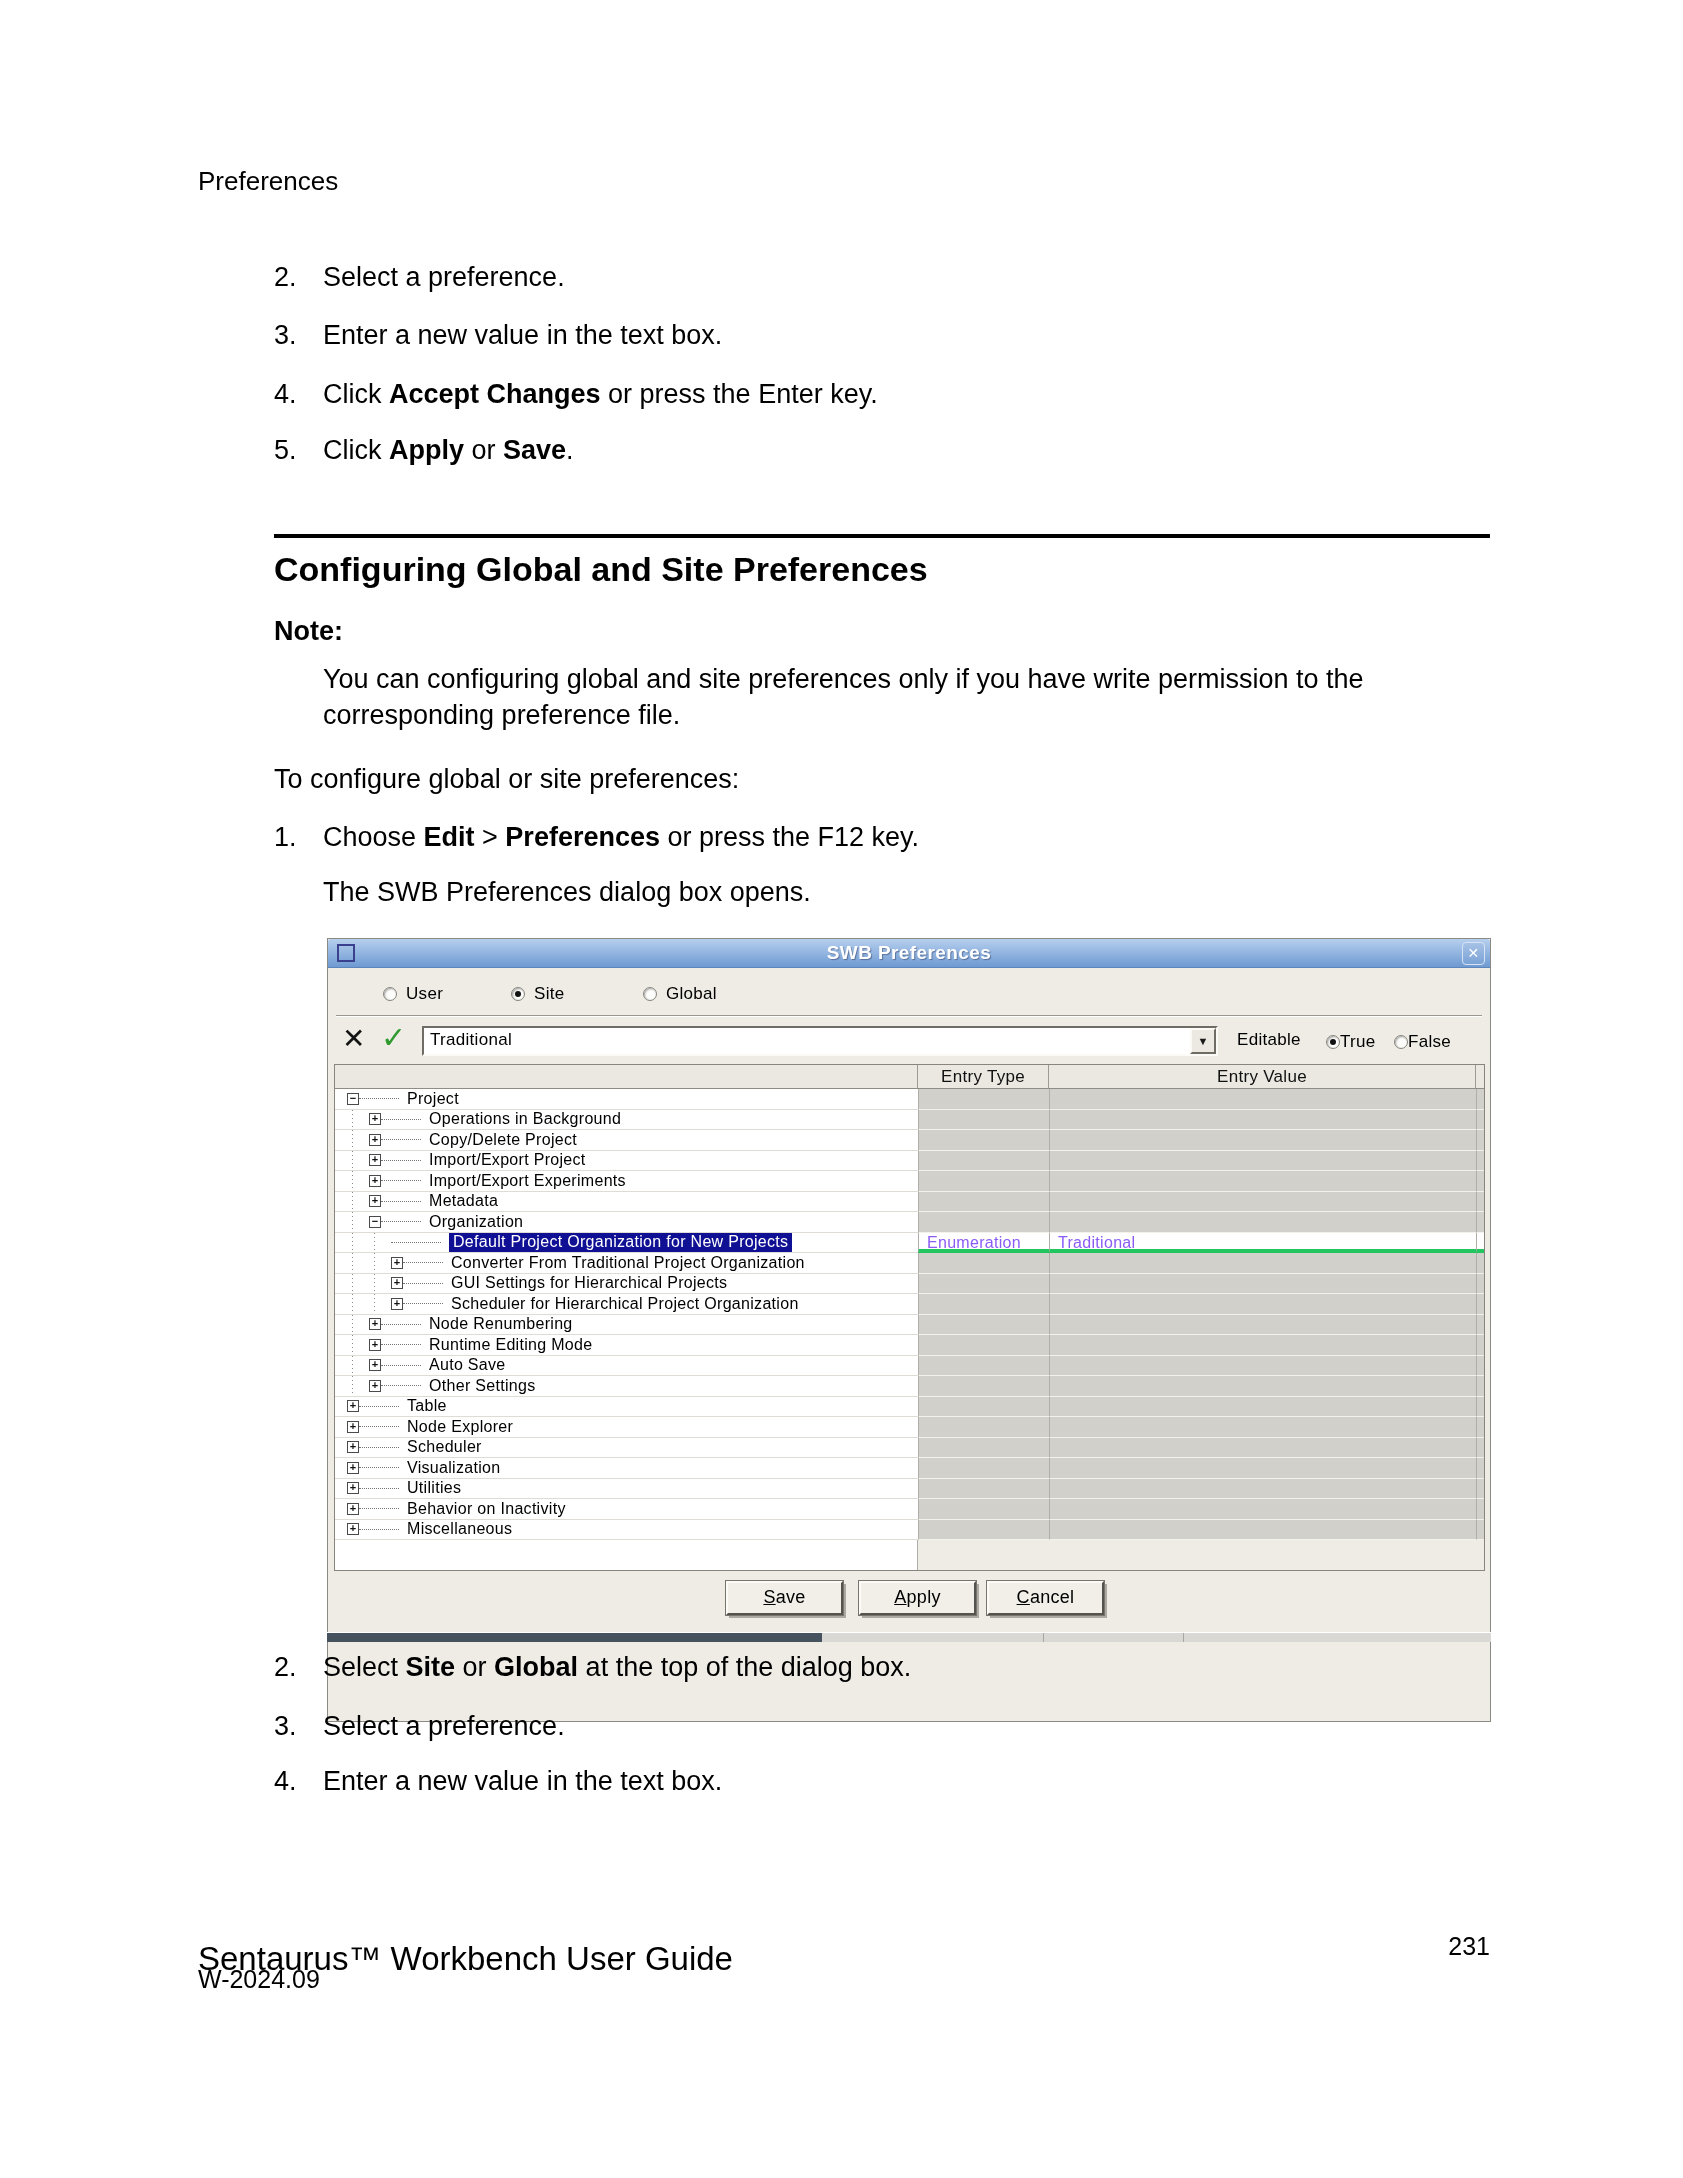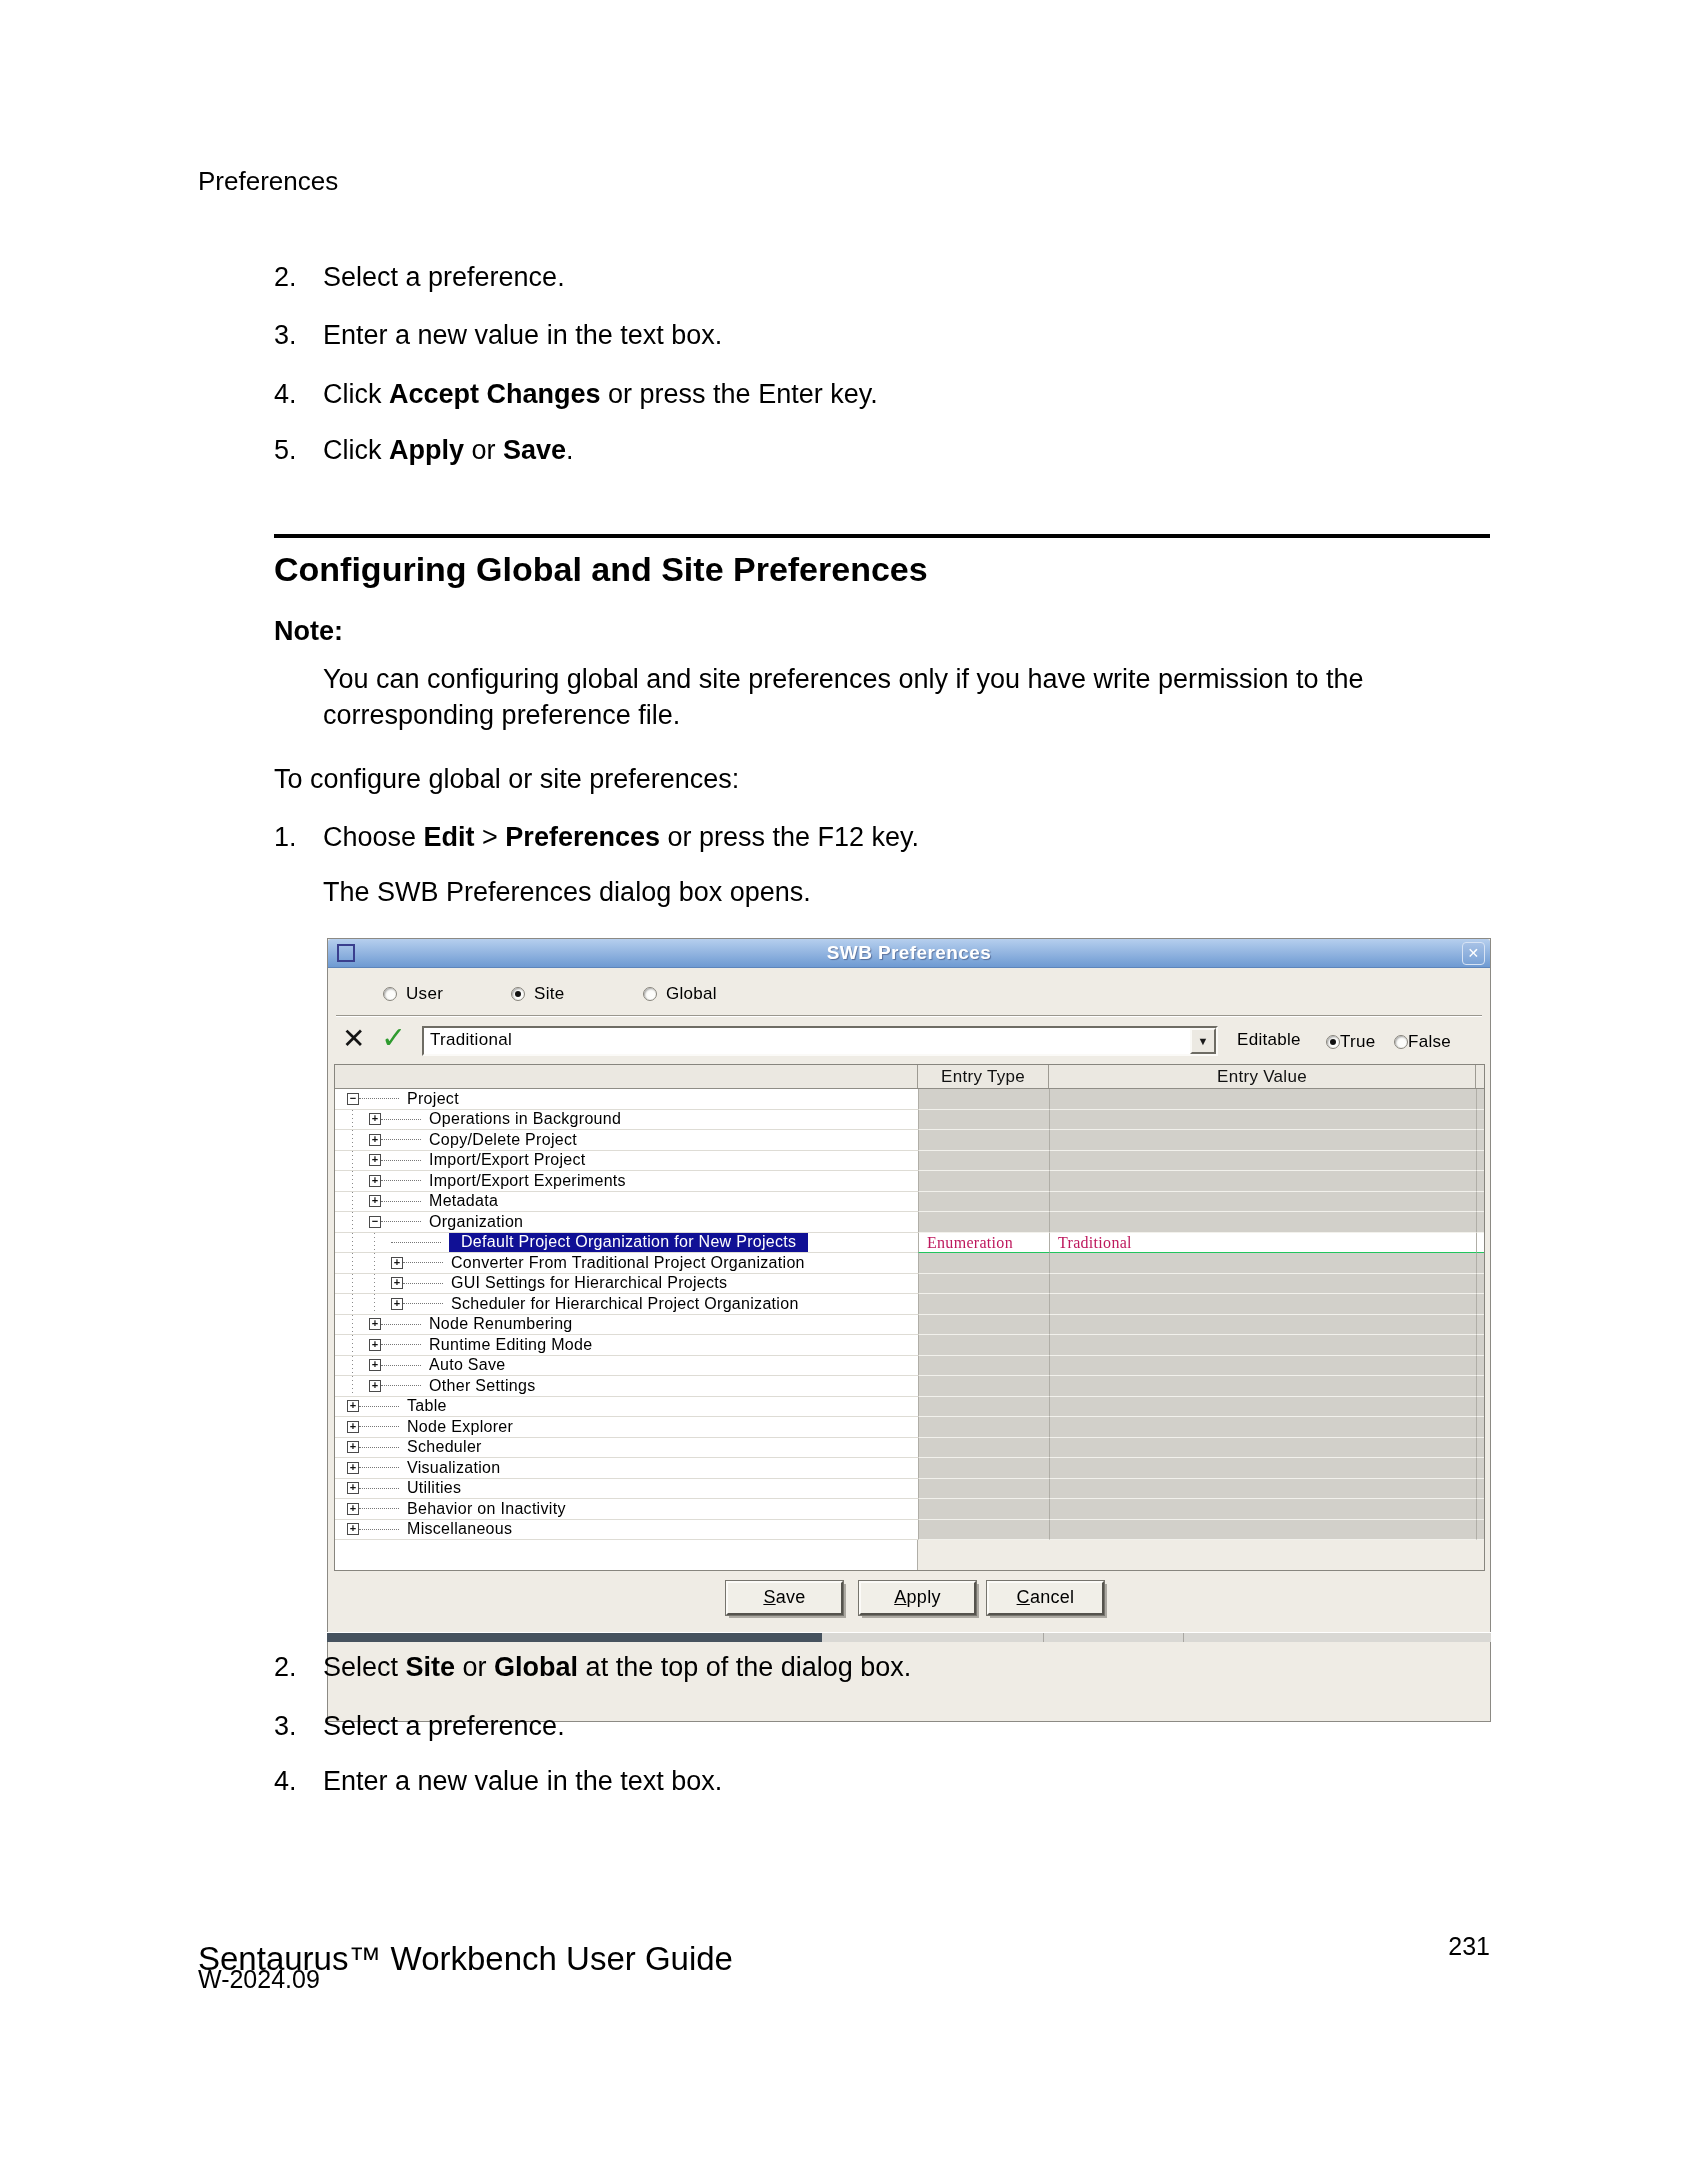--- a/index.html
+++ b/index.html
@@ -69,28 +69,28 @@
            background-repeat:no-repeat;}
   .tc-tree.g1{background-image:repeating-linear-gradient(to bottom,#8a8a8a 0 1px,transparent 1px 4px);
               background-size:1px 100%;background-position:17px 0;}
   .tc-tree.g2{background-image:repeating-linear-gradient(to bottom,#8a8a8a 0 1px,transparent 1px 4px),
               repeating-linear-gradient(to bottom,#8a8a8a 0 1px,transparent 1px 4px);
               background-size:1px 100%,1px 100%;background-position:17px 0,39px 0;}
   .tc-type{width:131px;border-left:1px solid #b0aea7;padding-left:8px;}
   .tc-value{width:427px;border-left:1px solid #b0aea7;padding-left:8px;}
   .tc-extra{flex:1;border-left:1px solid #b0aea7;}
   .tcell.empty{background:#d2d0ca;border-bottom:1px solid #f2f1ec;}
-  .tcell.filled{background:#fff;border-bottom:1px solid #22c55e;color:#be185d;font-family:Liberation Serif, serif;}
+  .tcell.filled{background:#fff;border-bottom:4px solid #22c55e;color:#8b5cf6;}
   .indent{flex:0 0 auto;height:1px;margin-left:12px;}
   .expander{flex:0 0 auto;width:12px;height:12px;box-sizing:border-box;border:1px solid #4a4a4a;background:#fff;
             font-size:11px;font-weight:bold;line-height:9px;text-align:center;color:#111;}
   .leader{flex:0 0 auto;width:40px;height:0;border-top:1px dotted #777;}
   .leader.long{width:50px;}
   .tlabel{margin-left:8px;}
-  .tlabel.hl{background:#101095;color:#fff;padding:0 12px;}
+  .tlabel.hl{background:#101095;color:#fff;padding:0 4px;}
   .tree-tail{width:583px;height:30px;background:#fff;border-right:1px solid #b0aea7;box-sizing:border-box;}
 
   .dlg-btn{position:absolute;top:642px;width:117px;height:34px;box-sizing:border-box;background:#f1efe8;
            border:2px solid;border-color:#fcfbf8 #55534d #55534d #fcfbf8;outline:1px solid #76746d;
            box-shadow:3px 3px 0 rgba(90,88,80,.45);font-size:18px;text-align:center;line-height:29px;color:#000;
            font-family:"Liberation Sans","DejaVu Sans",sans-serif;letter-spacing:0.3px;}
   .btn-save{left:398px;} .btn-apply{left:531px;} .btn-cancel{left:659px;}
   .mn{text-decoration:underline;}
 
   .sliver{left:327px;top:1632px;width:1164px;height:9px;background:#d9d8d4;border-top:1px solid #fff;}

